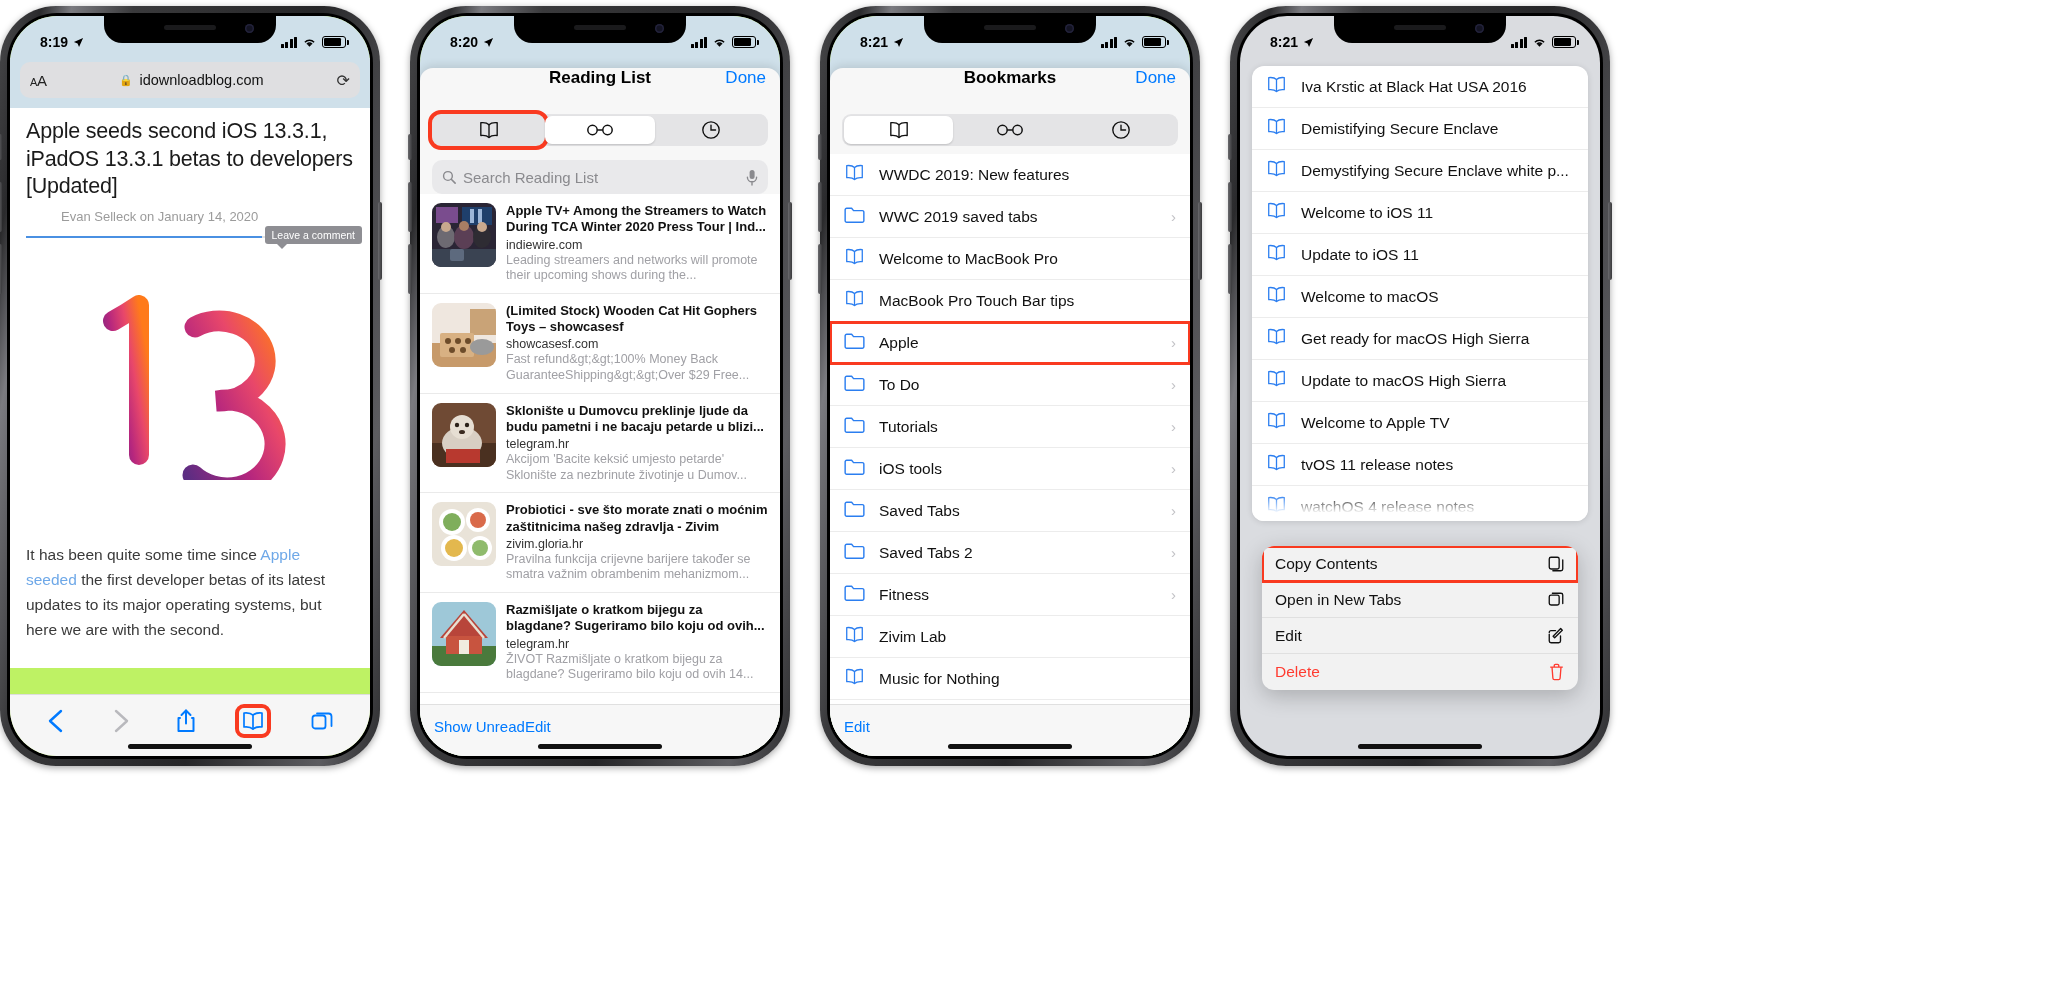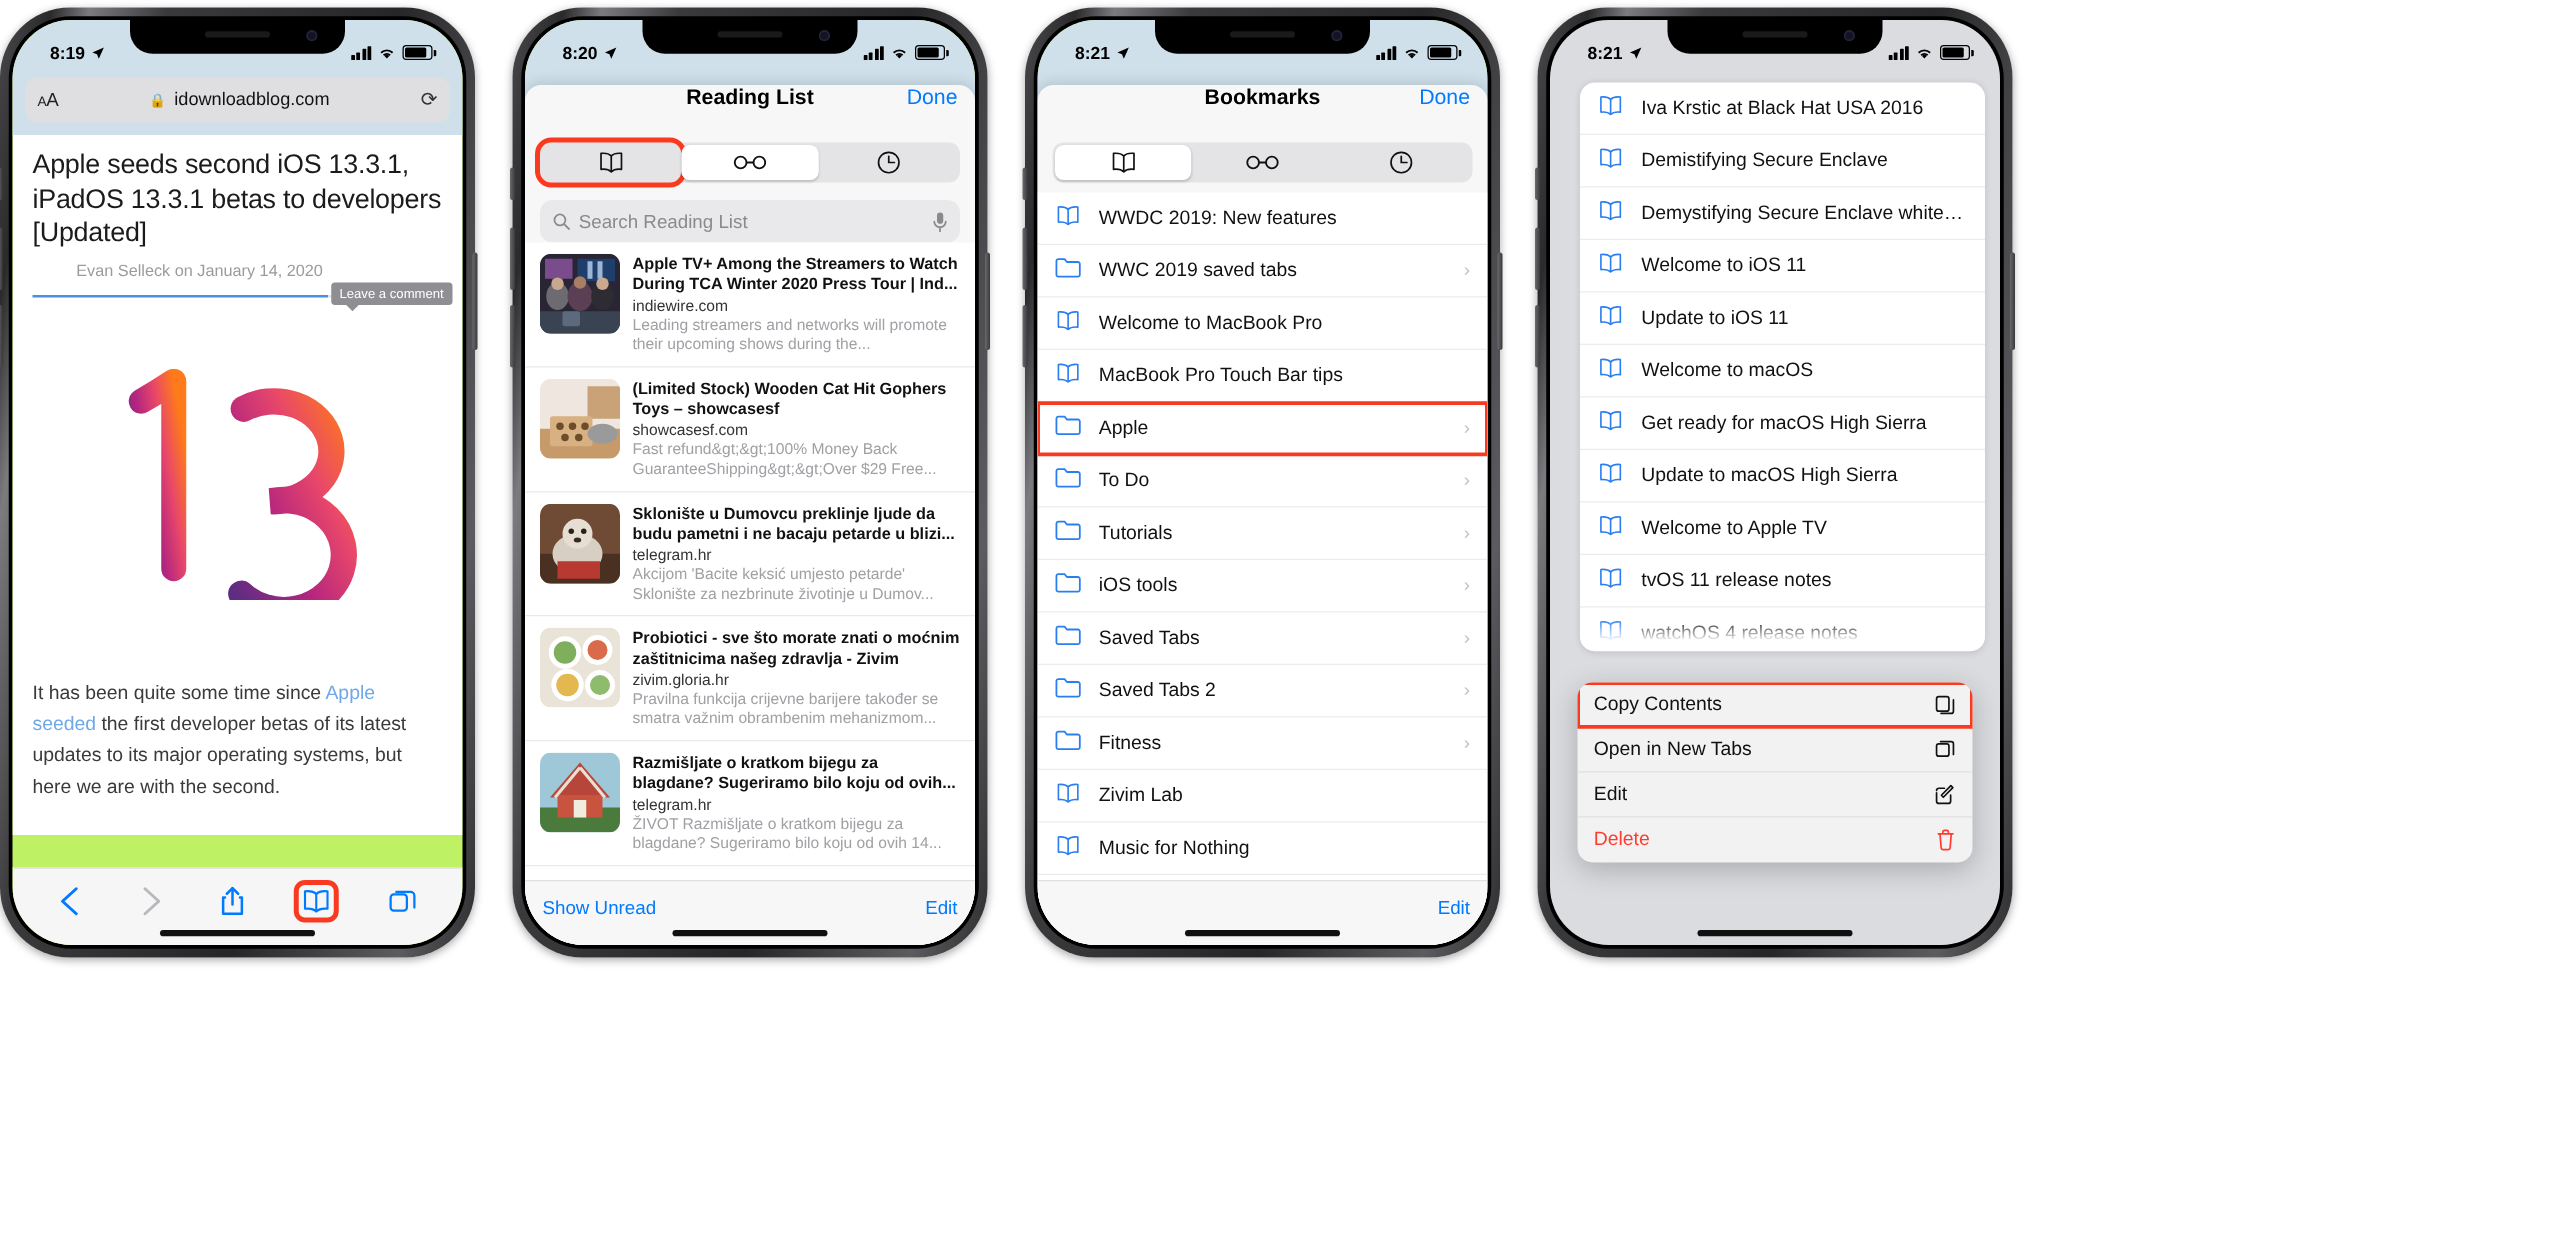--- a/index.html
+++ b/index.html
@@ -134,33 +134,33 @@
   
   .rl-row { display:flex; gap:10px; padding: 9px 12px 9px 12px; border-bottom:1px solid #eaeaea; }
   .rl-thumb { width: 64px; height: 64px; border-radius: 9px; flex:0 0 auto; overflow:hidden; }
   .rl-text { flex:1; min-width:0; }
   .rl-title { font-size: 13px; font-weight: 700; color:#111; line-height: 1.25;
      display:-webkit-box; -webkit-line-clamp:2; -webkit-box-orient:vertical; overflow:hidden; }
   .rl-src { font-size: 12.5px; color:#333; margin-top: 2px; }
   .rl-desc { font-size: 12.5px; color:#a0a0a5; line-height: 1.25; margin-top: 1px;
      display:-webkit-box; -webkit-line-clamp:2; -webkit-box-orient:vertical; overflow:hidden; }
   .sheet-foot { height: 52px; background:#f7f7f7; border-top:1px solid #e0e0e0;
-     display:flex; align-items:center; justify-content:space-between; padding: 0 14px 8px; }
+     display:flex; align-items:center; justify-content:flex-start; padding: 0 14px 8px; }
   .sheet-foot span { font-size: 15px; color:#007aff; }
 
   
   .bm-row { display:flex; align-items:center; gap: 14px; height: 42px; padding: 0 14px;
      border-bottom: 1px solid #ececec; position:relative; }
   .bm-label { font-size: 15.5px; color:#111; flex:1; overflow:hidden; white-space:nowrap; text-overflow:ellipsis; }
   .bm-chev { color:#c2c2c6; font-size: 15px; }
   .bm-row.sel { outline: 3px solid #f93a20; outline-offset:-2px; z-index:5;align-items:center; }
 
   
   .p4-screen { background:#dadce0; position:relative; }
-  .p4-list { position:absolute; left: 24px; right: 12px; top: 50px; height: 455px;
+  .p4-list { position:absolute; left: 12px; right: 12px; top: 50px; height: 455px;
      background:#fff; border-radius: 12px; overflow:hidden; box-shadow: 0 1px 6px rgba(0,0,0,.12); }
   .p4-fade { position:absolute; left:0; right:0; bottom:0; height: 26px;
      background: linear-gradient(180deg, rgba(255,255,255,0), #ffffff 70%); }
   .ctxmenu { position:absolute; left: 22px; right: 22px; top: 530px;
      background:#f2f2f2; border-radius: 12px; overflow:hidden; box-shadow: 0 6px 22px rgba(0,0,0,.22); }
   .ctx-item { display:flex; align-items:center; justify-content:space-between; height: 36px;
      padding: 0 13px; border-bottom:1px solid #e0e0e0; position:relative; }
   .ctx-item:last-child { border-bottom: none; }
   .ctx-item span.lbl { font-size: 15.5px; color:#111; }
   .ctx-item.danger span.lbl { color:#ff3b30; }

